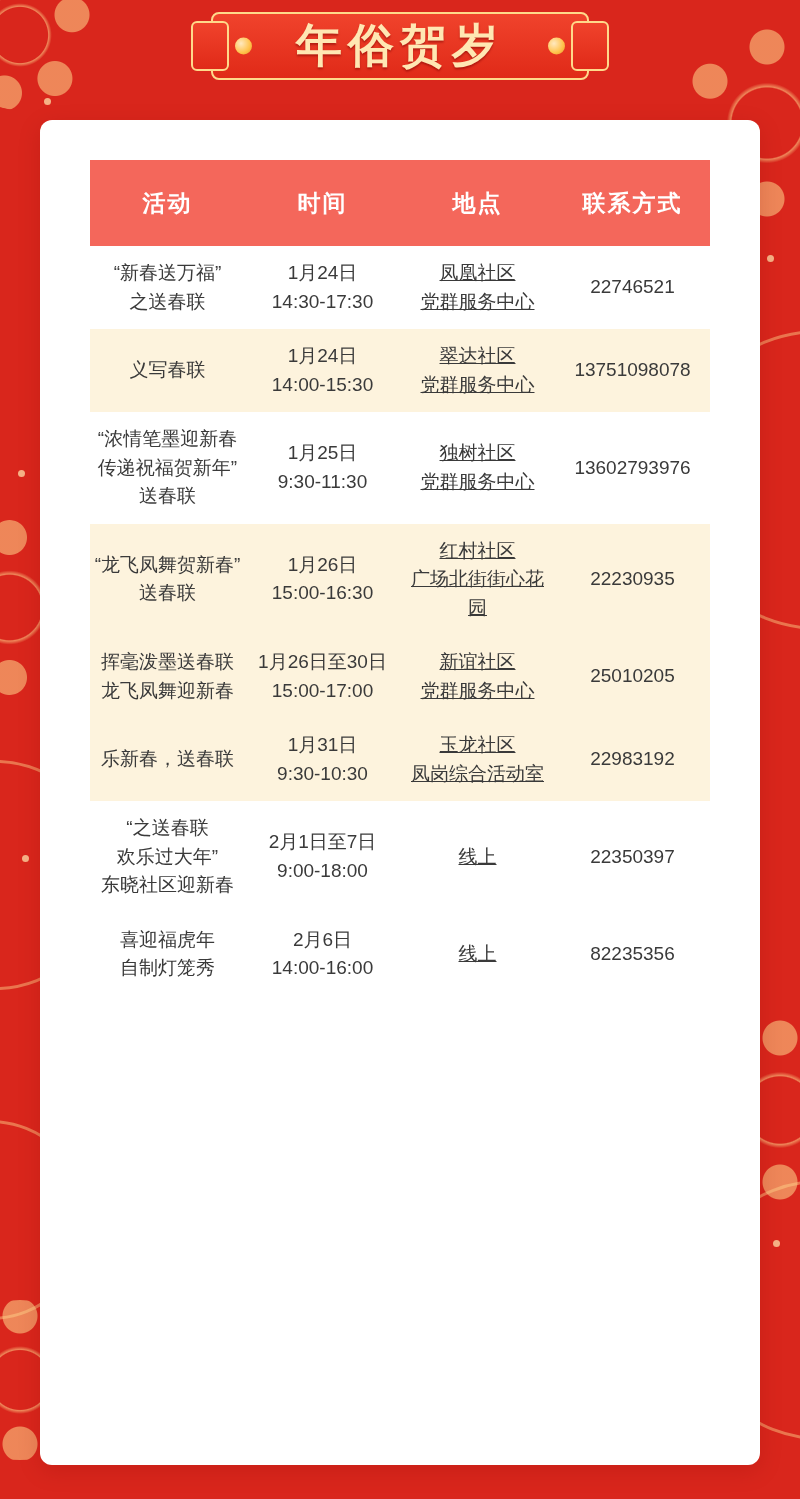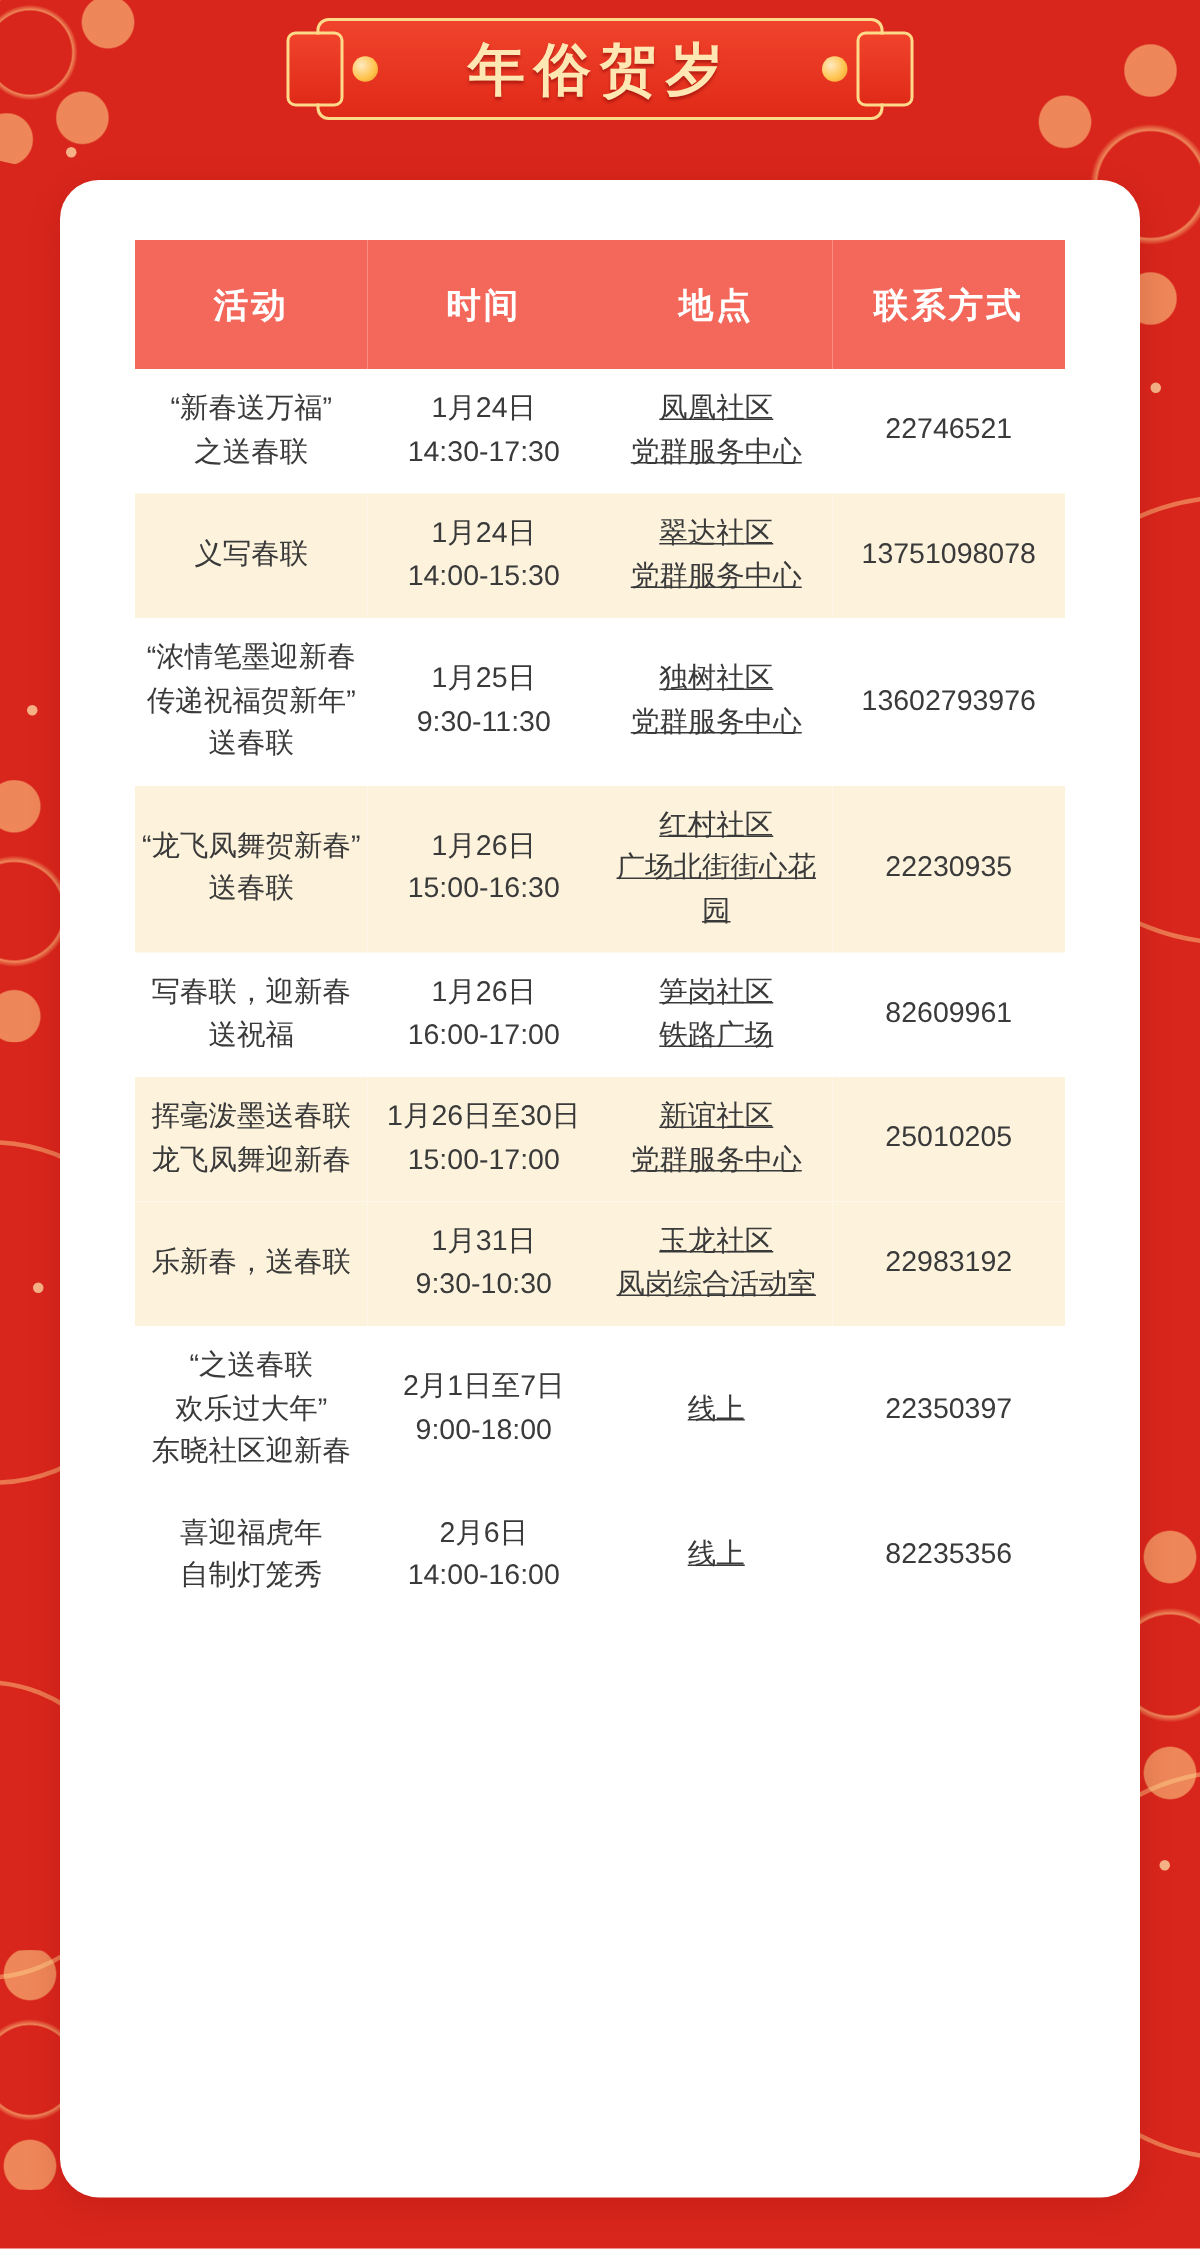--- a/index.html
+++ b/index.html
@@ -69,42 +69,42 @@
     transform: translateY(-50%);
     background: linear-gradient(180deg, #f0432c 0%, #e02a18 100%);
     border: 2px solid #ffd98a;
     border-radius: 6px;
   }
   .banner::before { left: -22px; }
   .banner::after  { right: -22px; }
   .banner-title {
     position: relative;
     z-index: 2;
-    font-size: 38px;
+    font-size: 46px;
     letter-spacing: 6px;
     font-weight: bold;
     color: #ffe7b3;
     text-shadow: 0 2px 2px rgba(120,0,0,0.45);
   }
   .banner-gem {
     position: absolute; top: 50%; transform: translateY(-50%);
     width: 17px; height: 17px; border-radius: 50%;
     background: radial-gradient(circle at 35% 35%, #ffe9c0, #ffc24a 60%, #e3932a);
     z-index: 3;
   }
   .banner-gem.l { left: 22px; }
   .banner-gem.r { right: 22px; }
 
   
   .card {
     position: absolute;
     left: 40px; top: 120px;
     width: 720px; height: 1345px;
     background: #ffffff;
-    border-radius: 26px;
+    border-radius: 12px;
     box-shadow: 0 6px 22px rgba(120,0,0,0.18);
     z-index: 4;
     overflow: hidden;
   }
 
   table.schedule {
     position: absolute;
     left: 50px; top: 40px;
     width: 620px;
     border-collapse: collapse;
@@ -235,35 +235,20 @@
           <span class="line">1月26日</span>
           <span class="line">15:00-16:30</span>
         </td>
         <td class="cell-loc">
           <span class="line">红村社区</span>
           <span class="line">广场北街街心花园</span>
         </td>
         <td class="cell-tel">22230935</td>
       </tr>
 
-      <tr>
-        <td class="cell-act">
-          <span class="line">写春联，迎新春</span>
-          <span class="line">送祝福</span>
-        </td>
-        <td class="cell-time">
-          <span class="line">1月26日</span>
-          <span class="line">16:00-17:00</span>
-        </td>
-        <td class="cell-loc">
-          <span class="line">笋岗社区</span>
-          <span class="line">铁路广场</span>
-        </td>
-        <td class="cell-tel">82609961</td>
-      </tr>
 
       <tr class="alt">
         <td class="cell-act">
           <span class="line">挥毫泼墨送春联</span>
           <span class="line">龙飞凤舞迎新春</span>
         </td>
         <td class="cell-time">
           <span class="line">1月26日至30日</span>
           <span class="line">15:00-17:00</span>
         </td>

